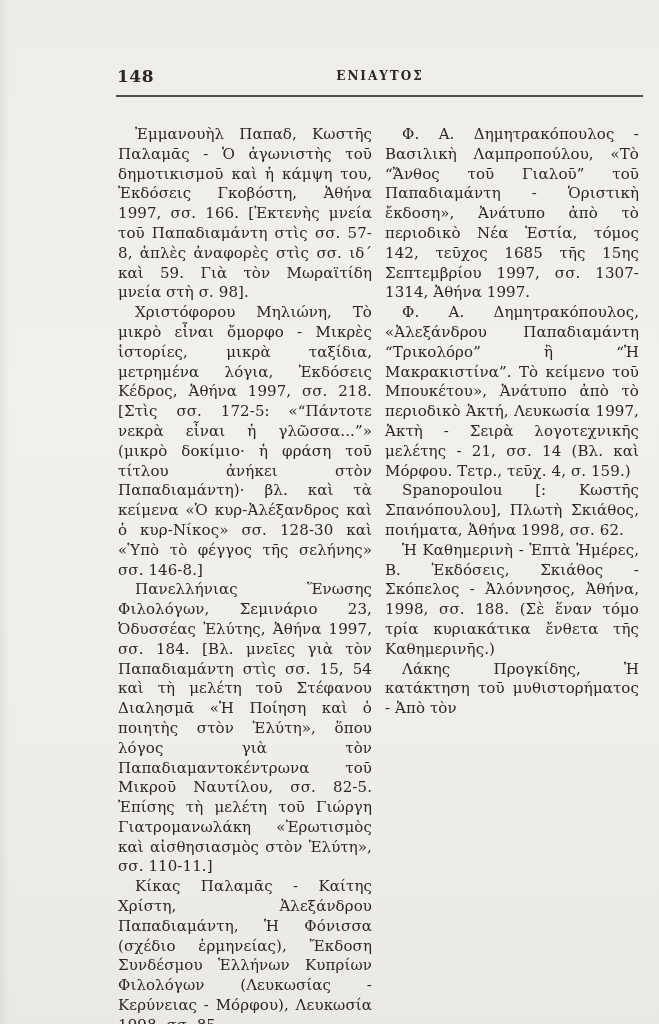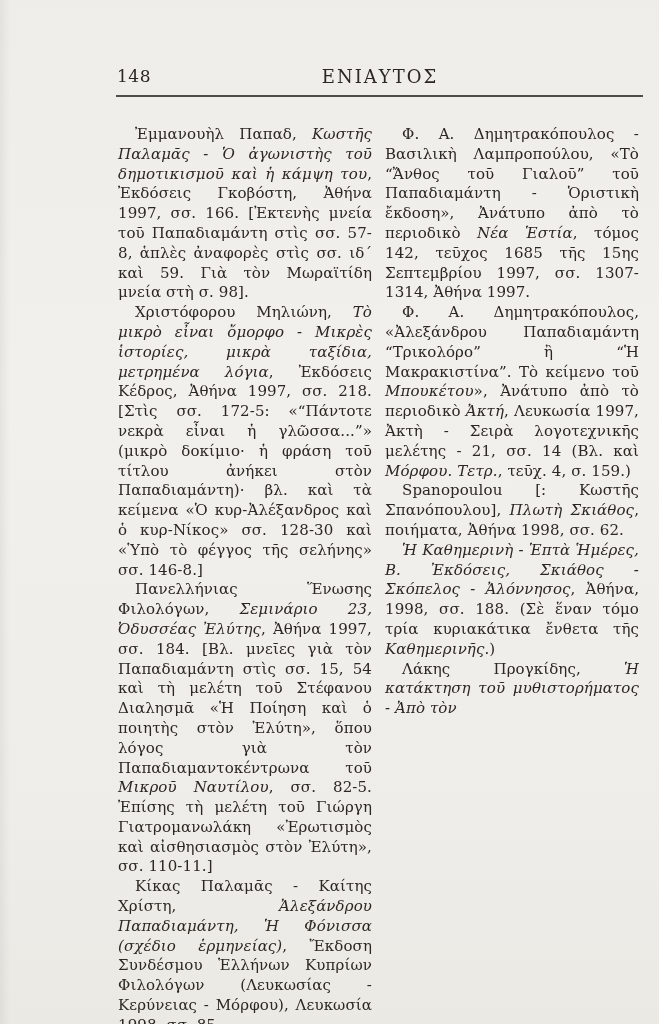--- a/index.html
+++ b/index.html
@@ -20,31 +20,31 @@
     background:
       linear-gradient(90deg, rgba(0,0,0,0.05) 0, rgba(0,0,0,0) 10px),
       linear-gradient(180deg, #efede9 0%, #f2f0ec 38%, #efede9 78%, #ebe9e4 100%);
     background-color: var(--paper);
     color: var(--ink);
     overflow: hidden;
   }
   .header {
     position: absolute;
     top: 66px; left: 117px; width: 526px;
-    display: flex; align-items: flex-start;
+    display: flex; align-items: center; font-weight: bold;
   }
   .page-number {
     flex: 1;
     font-size: 17px;
     letter-spacing: 0.5px;
   }
   .running-title {
     flex: 1;
     text-align: center;
-    font-size: 18px;
+    font-size: 12px;
     letter-spacing: 2px;
   }
   .header-spacer { flex: 1; }
   .header-rule {
     position: absolute;
     top: 95px; left: 116px; width: 527px;
     height: 2px;
     background: var(--rule);
     opacity: 0.85;
   }
@@ -59,21 +59,21 @@
     font-size: 15px;
     line-height: 19.8px;
     text-align: justify;
     letter-spacing: 0.1px;
   }
   .col p.entry {
     margin: 0;
     text-indent: 17px;
   }
   .col p.entry.noindent { text-indent: 0; }
-  .it { font-style: italic; }
+  .it { }
 </style>
 </head>
 <body>
 
 <div class="page">
   <div class="header">
     <span class="page-number">148</span>
     <span class="running-title">ΕΝΙΑΥΤΟΣ</span>
     <span class="header-spacer"></span>
   </div>

